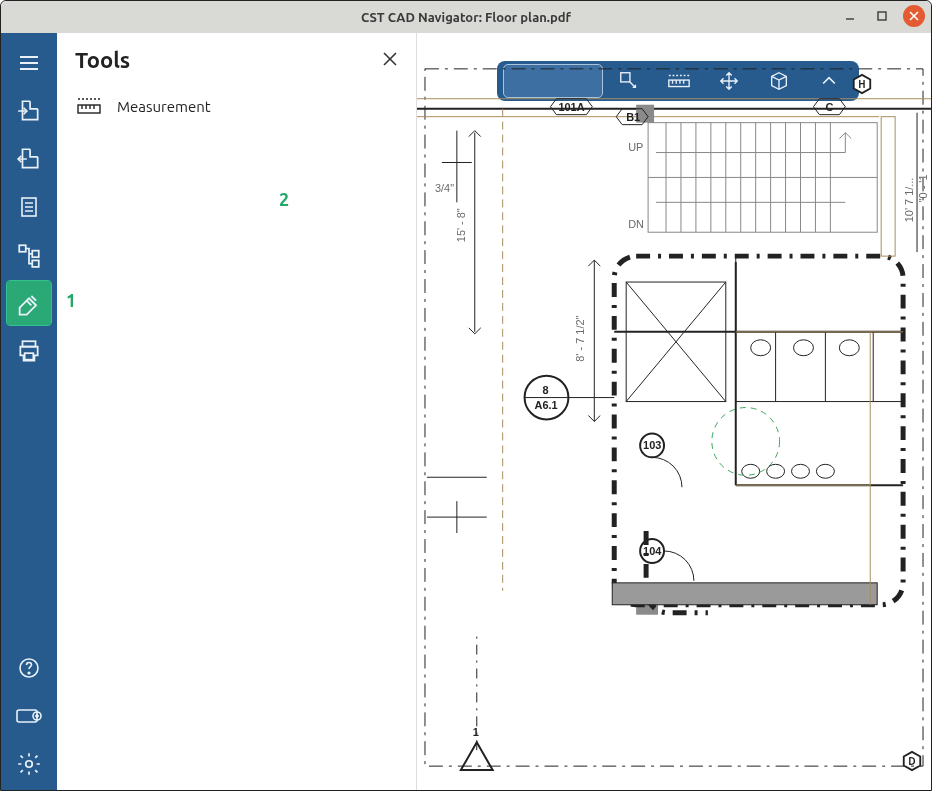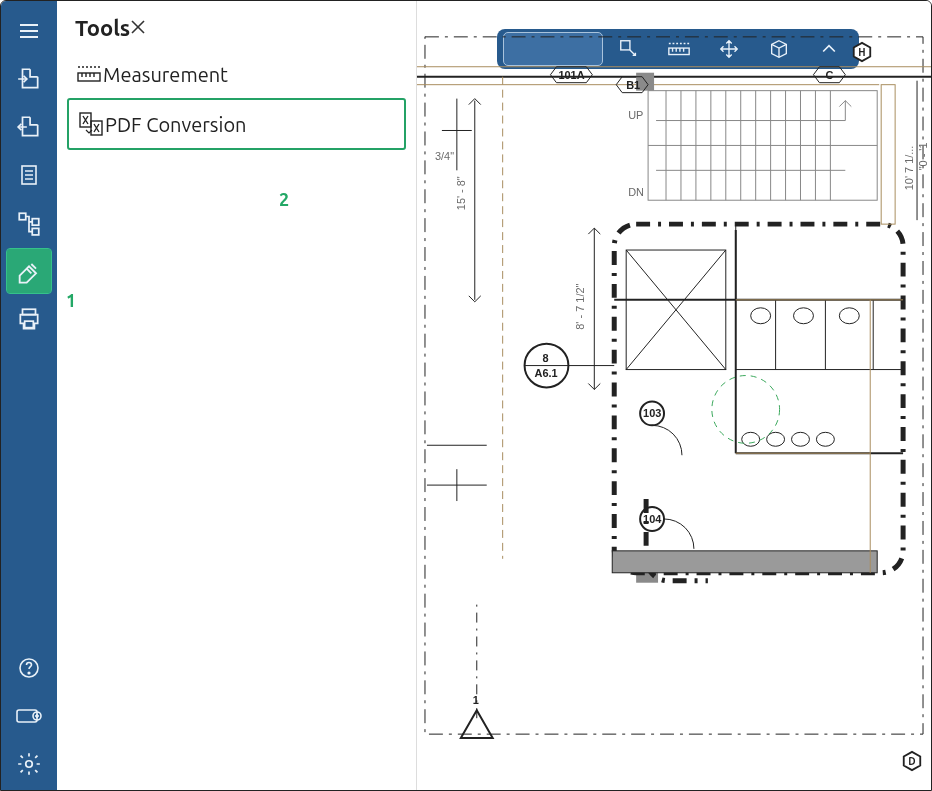--- a/index.html
+++ b/index.html
@@ -14,25 +14,25 @@
 .wbtn.close { background: #e25b31; color: #fff; }
 
 .body { flex: 1; display: flex; min-height: 0; }
 
 .sidebar { width: 56px; background: #275a8d; display: flex; flex-direction: column; align-items: center; padding-top: 8px; gap: 0; }
 .sbicon { width: 44px; height: 44px; display: flex; align-items: center; justify-content: center; color: #e9f1f8; margin-bottom: 4px; border-radius: 3px; position: relative; }
 .sbicon.active { background: #2aa876; outline: 1px solid #35c28a; }
 .sbsp { flex: 1; }
 
 .toolspanel { width: 360px; background: #fff; border-right: 1px solid #ddd; display: flex; flex-direction: column; }
-.tp-head { display: flex; align-items: center; justify-content: flex-start; padding: 14px 18px 6px 18px; }
+.tp-head { display: flex; align-items: center; justify-content: space-between; padding: 14px 18px 6px 18px; }
 .tp-head h1 { font-size: 22px; font-weight: 700; color: #222; }
 .tp-close { font-size: 18px; color: #333; }
 .tp-items { padding: 4px 10px; }
-.tp-item { display: flex; align-items: center; padding: 10px 8px; font-size: 20px; color: #222; border-radius: 3px; }
+.tp-item { display: flex; align-items: center; gap: 14px; padding: 10px 8px; font-size: 15px; color: #222; border-radius: 3px; }
 .tp-item .glyph { width: 28px; height: 28px; display: flex; align-items: center; justify-content: center; color: #333; }
 .tp-item.hl { border: 2px solid #24a266; }
 
 .annot { position: absolute; font-weight: 700; color: #23a866; font-size: 18px; }
 
 .canvas { flex: 1; position: relative; background: #fff; overflow: hidden; }
 .floortoolbar { position: absolute; top: 28px; right: 72px; height: 40px; background: #275a8d; border-radius: 8px; display: flex; align-items: center; padding: 0 6px; gap: 2px; }
 .ftbtn { width: 48px; height: 34px; display: flex; align-items: center; justify-content: center; color: #e8f1fa; border-radius: 5px; }
 .ftbtn.sel { background: #3d6fa3; border: 1px solid #a9c3dc; }
 
@@ -52,20 +52,41 @@
 
 .hexmark { position: absolute; width: 22px; height: 22px; }
 .hexmark svg { width: 22px; height: 22px; }
 
 </style>
 </head>
 <body>
 
 <div class="window">
 
+  <div class="titlebar">
+    <span class="title">CST CAD Navigator: Floor plan.pdf</span>
+    <div class="winctrls">
+      <div class="wbtn">
+          <svg width="12" height="12" viewBox="0 0 12 12">
+            <line x1="2" y1="9" x2="10" y2="9" stroke="#444" stroke-width="1.5"></line>
+          </svg>
+        </div>
+      <div class="wbtn">
+          <svg width="12" height="12" viewBox="0 0 12 12">
+            <rect x="2" y="2" width="8" height="8" fill="none" stroke="#444" stroke-width="1.5"></rect>
+          </svg>
+        </div>
+      <div class="wbtn close">
+          <svg width="12" height="12" viewBox="0 0 12 12">
+            <line x1="2" y1="2" x2="10" y2="10" stroke="#fff" stroke-width="1.6"></line>
+            <line x1="10" y1="2" x2="2" y2="10" stroke="#fff" stroke-width="1.6"></line>
+          </svg>
+        </div>
+    </div>
+  </div>
 
   <div class="body">
 
     <div class="sidebar">
       <div class="sbicon">
         <svg width="24" height="24" viewBox="0 0 24 24">
             <line x1="3" y1="6" x2="21" y2="6" stroke="currentColor" stroke-width="2"></line>
             <line x1="3" y1="12" x2="21" y2="12" stroke="currentColor" stroke-width="2"></line>
             <line x1="3" y1="18" x2="21" y2="18" stroke="currentColor" stroke-width="2"></line>
           </svg>
@@ -157,32 +178,20 @@
             <svg width="26" height="26" viewBox="0 0 26 26" stroke="#222" fill="none" stroke-width="1.4">
                 <line x1="2" y1="6" x2="24" y2="6" stroke-dasharray="2 2"></line>
                 <rect x="2" y="12" width="22" height="8"></rect>
                 <line x1="6" y1="12" x2="6" y2="16"></line>
                 <line x1="10" y1="12" x2="10" y2="16"></line>
                 <line x1="14" y1="12" x2="14" y2="16"></line>
                 <line x1="18" y1="12" x2="18" y2="16"></line>
               </svg>
           </span>
           <span>Measurement</span>
-        </div>
-        <div class="tp-item hl">
-          <span class="glyph">
-            <svg width="28" height="28" viewBox="0 0 28 28" stroke="#222" fill="none" stroke-width="1.4">
-                <rect x="3" y="3" width="11" height="14"></rect>
-                <path d="M6 6l5 8M11 6l-5 8"></path>
-                <rect x="14" y="11" width="11" height="14"></rect>
-                <path d="M17 14l5 8M22 14l-5 8"></path>
-                <path d="M9 20l3 3 3-3" stroke-width="1.2"></path>
-              </svg>
-          </span>
-          <span>PDF Conversion</span>
         </div>
       </div>
       <span class="annot" style="left:-44px; top:254px; position:absolute;"></span>
     </div>
 
     <div class="canvas">
 
       <div class="floortoolbar">
         <div class="ftbtn sel" style="width:100px;"></div>
         <div class="ftbtn">

